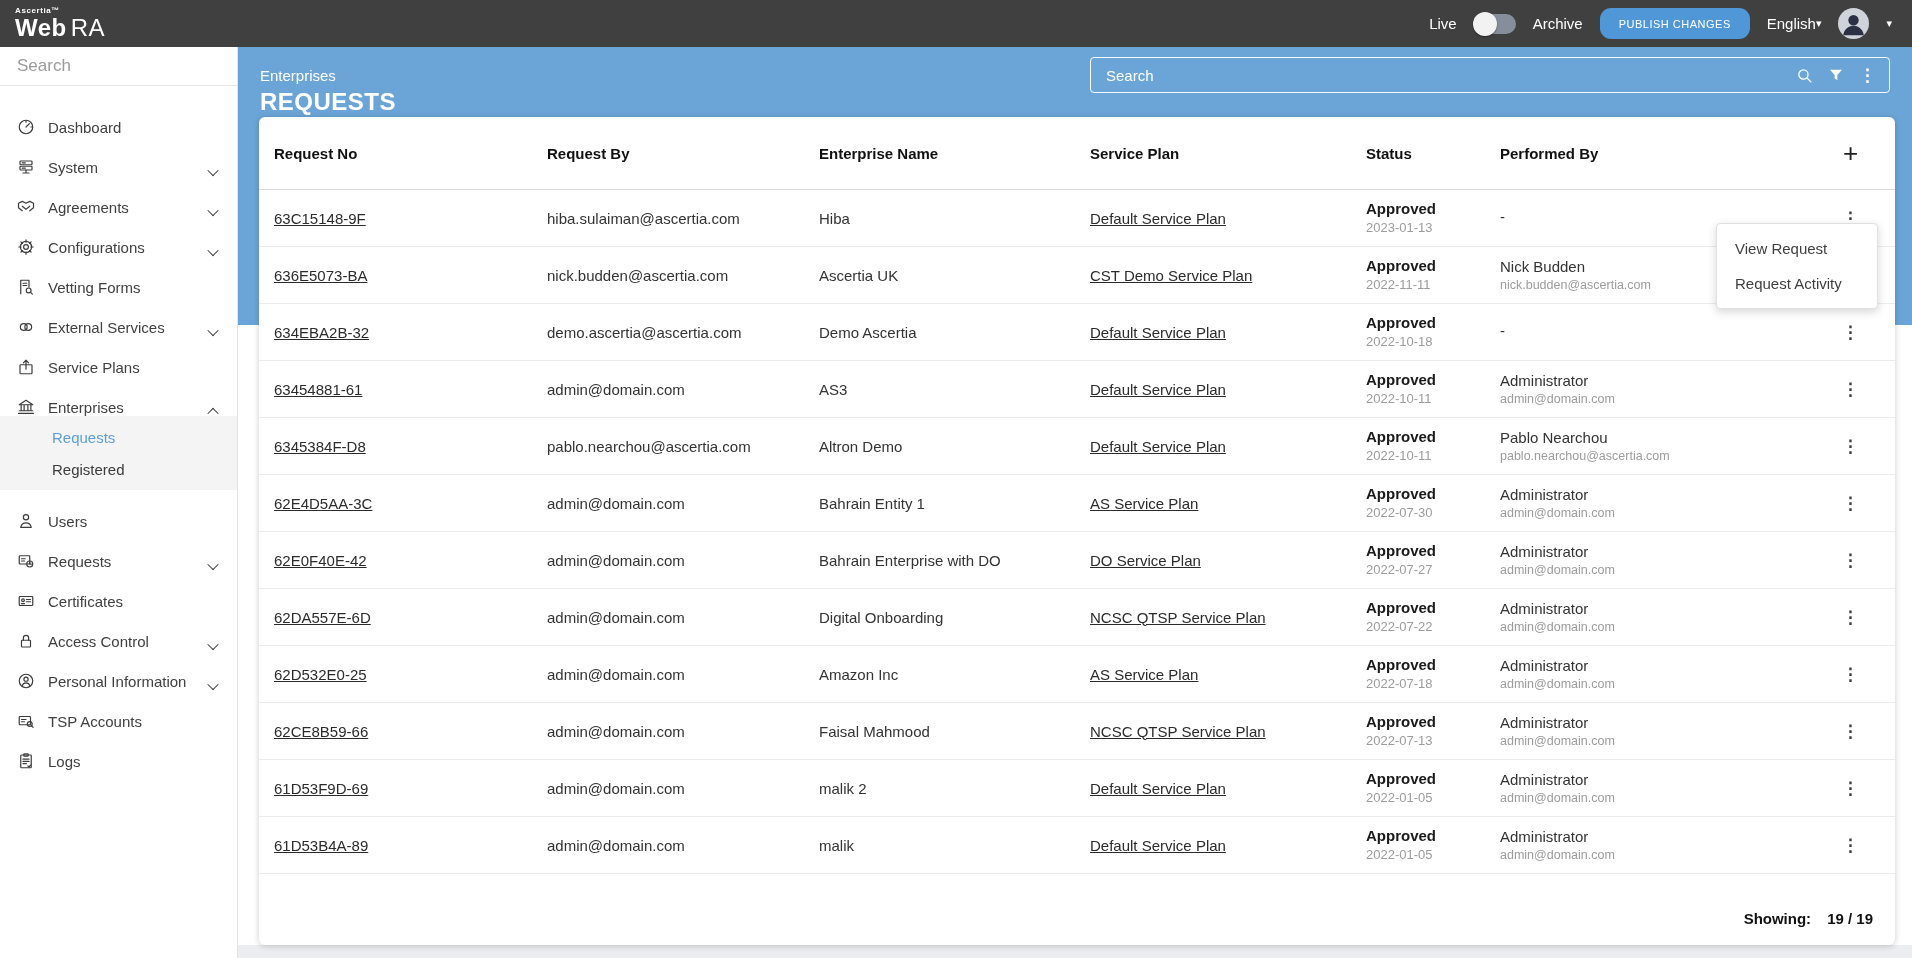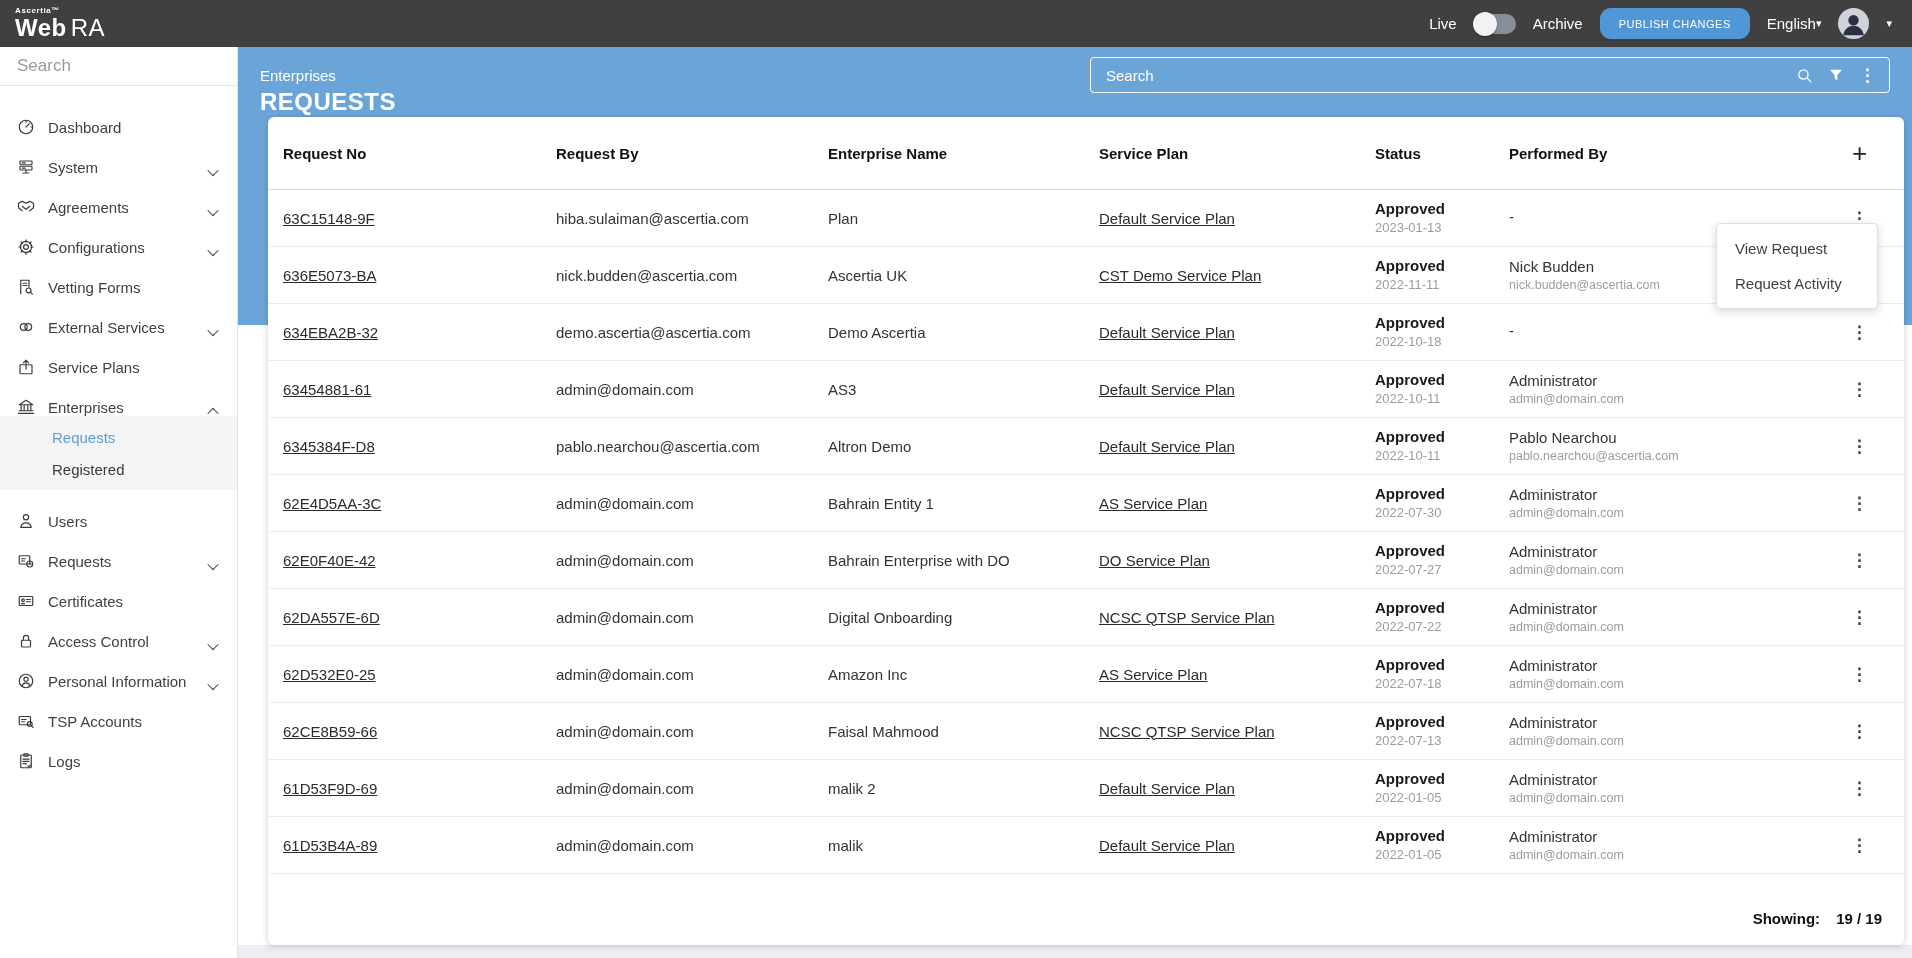--- a/index.html
+++ b/index.html
@@ -49,21 +49,21 @@
   .page-title{font-size:24px;font-weight:600;letter-spacing:.5px;}
   .hd-search{position:absolute;left:1090px;top:57px;width:800px;height:36px;z-index:6;
     border:1px solid rgba(255,255,255,.95);border-radius:4px;display:flex;align-items:center;
     padding:0 13px;box-sizing:border-box;color:#fff;}
   .hd-search input{flex:1;background:transparent;border:none;outline:none;color:#fff;
     font-size:15px;font-family:inherit;}
   .hd-search input::placeholder{color:#fff;}
   .hd-icons{display:flex;align-items:center;gap:15px;}
   .kebab-w{color:#fff;font-size:17px;font-weight:700;line-height:1;cursor:pointer;}
   
-  .card{position:absolute;left:268px;top:117px;width:1636px;height:828px;background:#fff;
+  .card{position:absolute;left:259px;top:117px;width:1636px;height:828px;background:#fff;
     border-radius:6px;box-shadow:0 1px 6px rgba(0,0,0,.2);z-index:4;overflow:hidden;}
   .grid-cols{display:grid;grid-template-columns:273px 272px 271px 276px 134px 316px 1fr;
     padding-left:15px;align-items:center;}
   .thead{height:72px;border-bottom:1px solid #dcdcdc;font-weight:700;font-size:15px;color:#111;}
   .th{padding-right:10px;}
   .th-actions{display:flex;justify-content:center;}
   .add-btn{font-size:26px;font-weight:300;color:#222;line-height:1;cursor:pointer;}
   .tbody-clip{height:701px;overflow:hidden;}
   .tr{height:56px;border-bottom:1px solid #ececec;font-size:15px;color:#333;}
   .td{padding-right:10px;overflow:hidden;white-space:nowrap;}
@@ -285,21 +285,21 @@
     <div class="th">Performed By</div>
     <div class="th th-actions">
         <span class="add-btn">+</span>
       </div>
   </div>
   <div class="tbody-clip">
 
     <div class="tr grid-cols">
       <div class="td"><a class="lnk">63C15148-9F</a></div>
       <div class="td">hiba.sulaiman@ascertia.com</div>
-      <div class="td">Plan</div>
+      <div class="td">Hiba</div>
       <div class="td"><a class="lnk">Default Service Plan</a></div>
       <div class="td td-stack">
           <span class="st">Approved</span>
           <span class="dt">2023-01-13</span>
         </div>
       <div class="td td-stack">
           <span class="pn">-</span>
           <span class="pe"></span>
         </div>
       <div class="td td-act">

